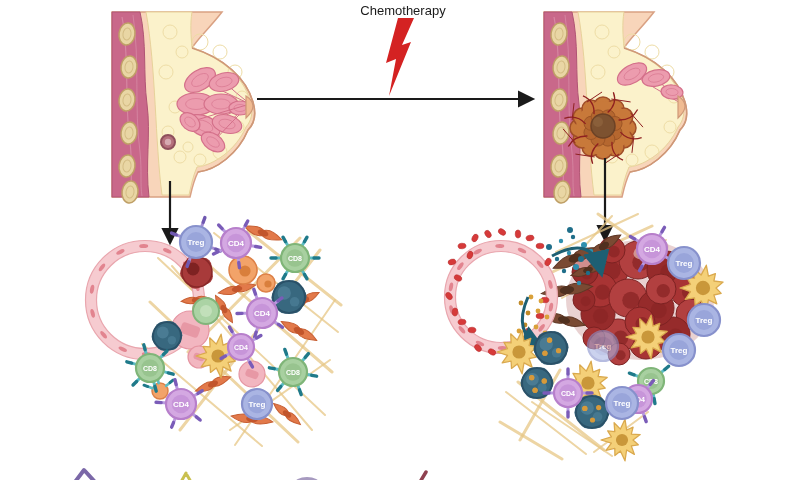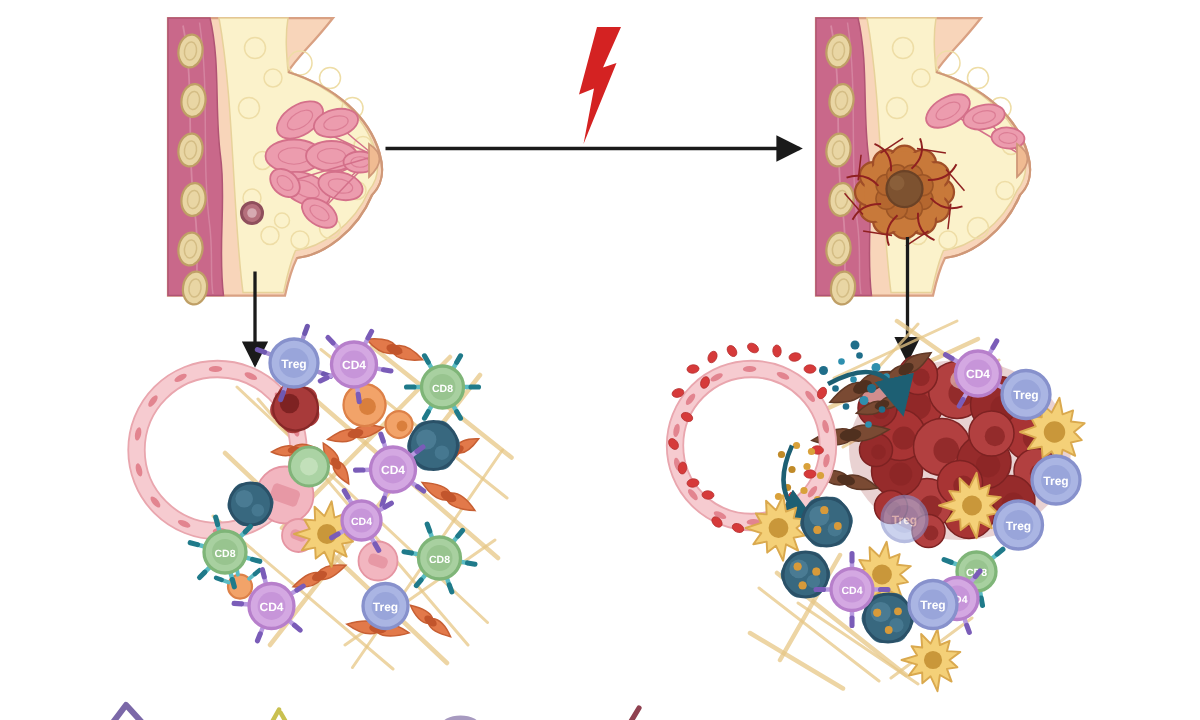--- a/index.html
+++ b/index.html
@@ -6,20 +6,21 @@
   .stage{position:relative;width:800px;height:480px;overflow:hidden;background:#fff;
          font-family:"Liberation Sans",sans-serif;}
   .chemo-label{position:absolute;left:340px;top:3px;width:126px;text-align:center;
                font-size:13px;color:#1a1a1a;}
   svg text{font-family:"Liberation Sans",sans-serif;}
 </style>
 </head>
 <body>
 
 <div class="stage">
+  <div class="chemo-label">Chemotherapy</div>
 
   <svg id="fig" width="800" height="480" viewBox="0 0 800 480">
     <defs>
       <marker id="ah" markerWidth="9" markerHeight="8" refX="7" refY="4" orient="auto">
         <path d="M0,0 L8,4 L0,8 Z" fill="#1a1a1a"></path>
       </marker>
       <marker id="th" markerWidth="10" markerHeight="9" refX="7" refY="4.5" orient="auto">
         <path d="M0,0 L9,4.5 L0,9 Z" fill="#1d5f73"></path>
       </marker>
     </defs>

